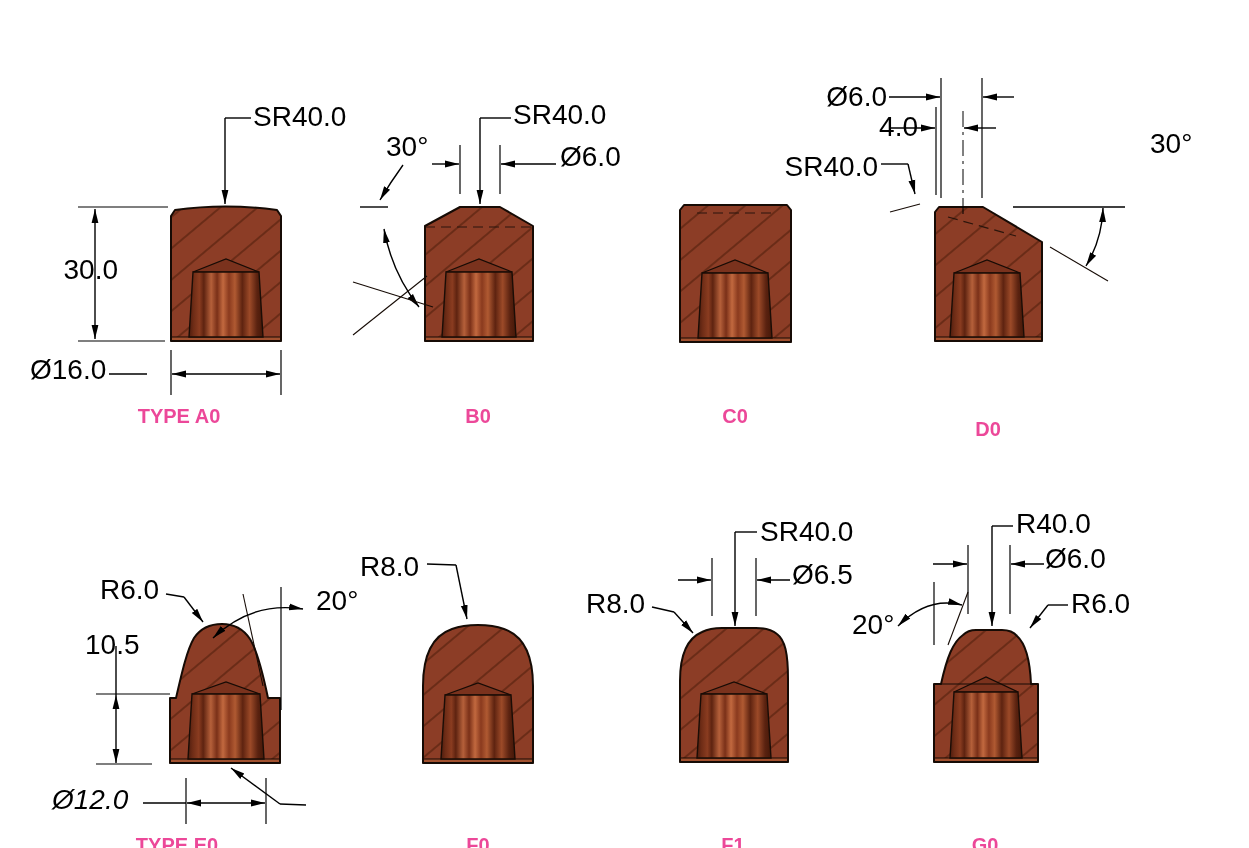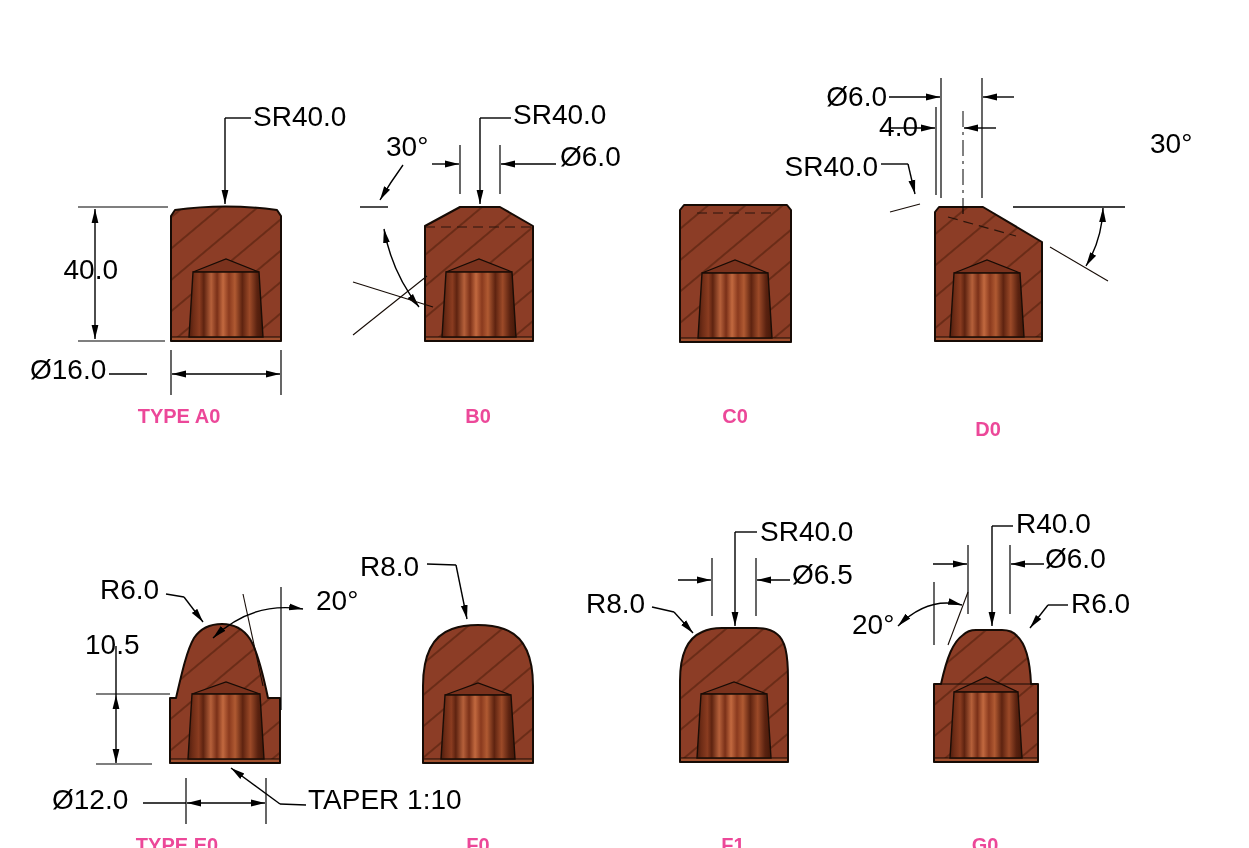--- a/index.html
+++ b/index.html
@@ -210,42 +210,41 @@
     <line class="dimline" x1="1044" y1="519" x2="1011" y2="519" marker-end="url(#ar)"></line>
     <line class="dimline" x1="1068" y1="560" x2="1048" y2="560"></line>
     <line class="dimline" x1="1048" y1="560" x2="1030" y2="583" marker-end="url(#ar)"></line>
     <line class="witness" x1="934" y1="537" x2="934" y2="600"></line>
     <line class="thin" x1="968" y1="547" x2="948" y2="600"></line>
     <path class="dimline" d="M898,581 Q928,551 962,560" marker-start="url(#ar)" marker-end="url(#ar)"></path>
   </g>
 </svg>
 
 <div class="dim" style="left:253px;top:58px;">SR40.0</div>
-<div class="dim right" style="left:48px;top:211px;width:70px;">40.0</div>
+<div class="dim right" style="left:48px;top:211px;width:70px;">30.0</div>
 <div class="dim" style="left:30px;top:311px;">Ø16.0</div>
 <div class="typelabel" style="left:114px;top:361px;width:130px;">TYPE A0</div>
 
 <div class="dim" style="left:386px;top:88px;">30°</div>
 <div class="dim" style="left:513px;top:56px;">SR40.0</div>
 <div class="dim" style="left:560px;top:98px;">Ø6.0</div>
 <div class="typelabel" style="left:448px;top:361px;width:60px;">B0</div>
 
 <div class="typelabel" style="left:705px;top:361px;width:60px;">C0</div>
 
 <div class="dim right" style="left:821px;top:38px;width:66px;">Ø6.0</div>
 <div class="dim right" style="left:868px;top:68px;width:50px;">4.0</div>
 <div class="dim right" style="left:778px;top:108px;width:100px;">SR40.0</div>
 <div class="dim" style="left:1150px;top:85px;">30°</div>
 <div class="typelabel" style="left:958px;top:374px;width:60px;">D0</div>
 
 <div class="dim" style="left:100px;top:531px;">R6.0</div>
 <div class="dim" style="left:316px;top:542px;">20°</div>
 <div class="dim" style="left:85px;top:586px;">10.5</div>
-<div class="dim" style="left:52px;top:741px;">Ø12.0</div>
-<div class="dim" style="left:308px;top:741px;">TAPER 1:10</div>
+<div class="dim" style="left:52px;top:741px;font-style:italic;">Ø12.0</div>
 <div class="typelabel" style="left:112px;top:790px;width:130px;">TYPE E0</div>
 
 <div class="dim" style="left:360px;top:508px;">R8.0</div>
 <div class="typelabel" style="left:448px;top:790px;width:60px;text-align:center;">F0</div>
 
 <div class="dim" style="left:586px;top:545px;">R8.0</div>
 <div class="dim" style="left:760px;top:473px;">SR40.0</div>
 <div class="dim" style="left:792px;top:516px;">Ø6.5</div>
 <div class="typelabel" style="left:703px;top:790px;width:60px;">F1</div>
 

